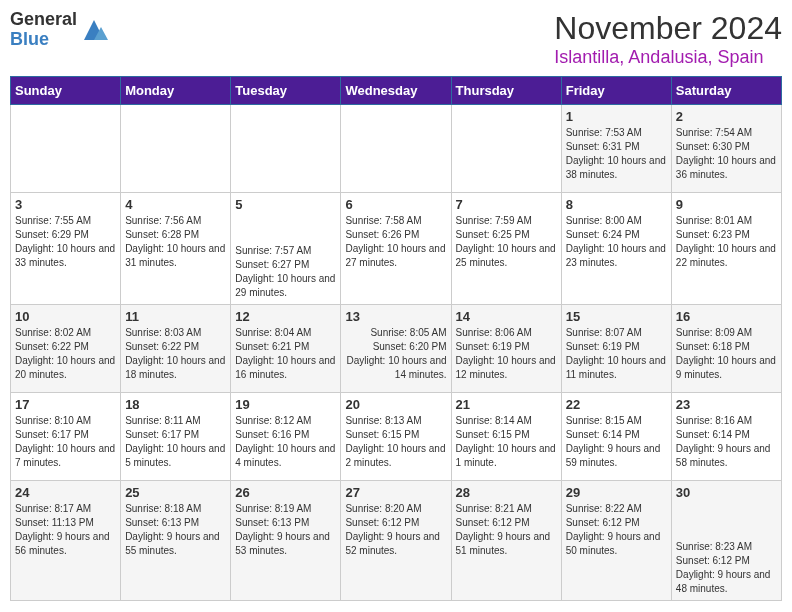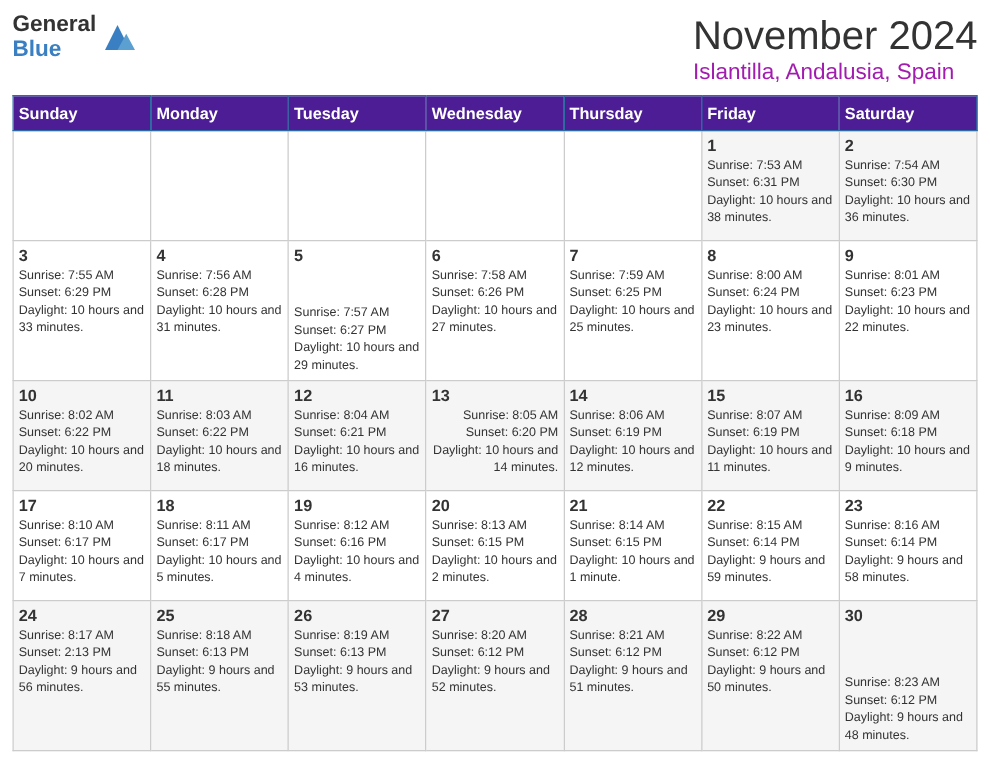--- a/index.html
+++ b/index.html
@@ -273,21 +273,21 @@
           <div class="day-num">23</div>
           <div class="day-info" style="white-space: pre-line;">Sunrise: 8:16 AM
 Sunset: 6:14 PM
 Daylight: 9 hours and 58 minutes.</div>
         </td>
       </tr>
       <tr>
         <td>
           <div class="day-num">24</div>
           <div class="day-info" style="white-space: pre-line;">Sunrise: 8:17 AM
-Sunset: 2:13 PM
+Sunset: 11:13 PM
 Daylight: 9 hours and 56 minutes.</div>
         </td>
         <td>
           <div class="day-num">25</div>
           <div class="day-info" style="white-space: pre-line;">Sunrise: 8:18 AM
 Sunset: 6:13 PM
 Daylight: 9 hours and 55 minutes.</div>
         </td>
         <td>
           <div class="day-num">26</div>

